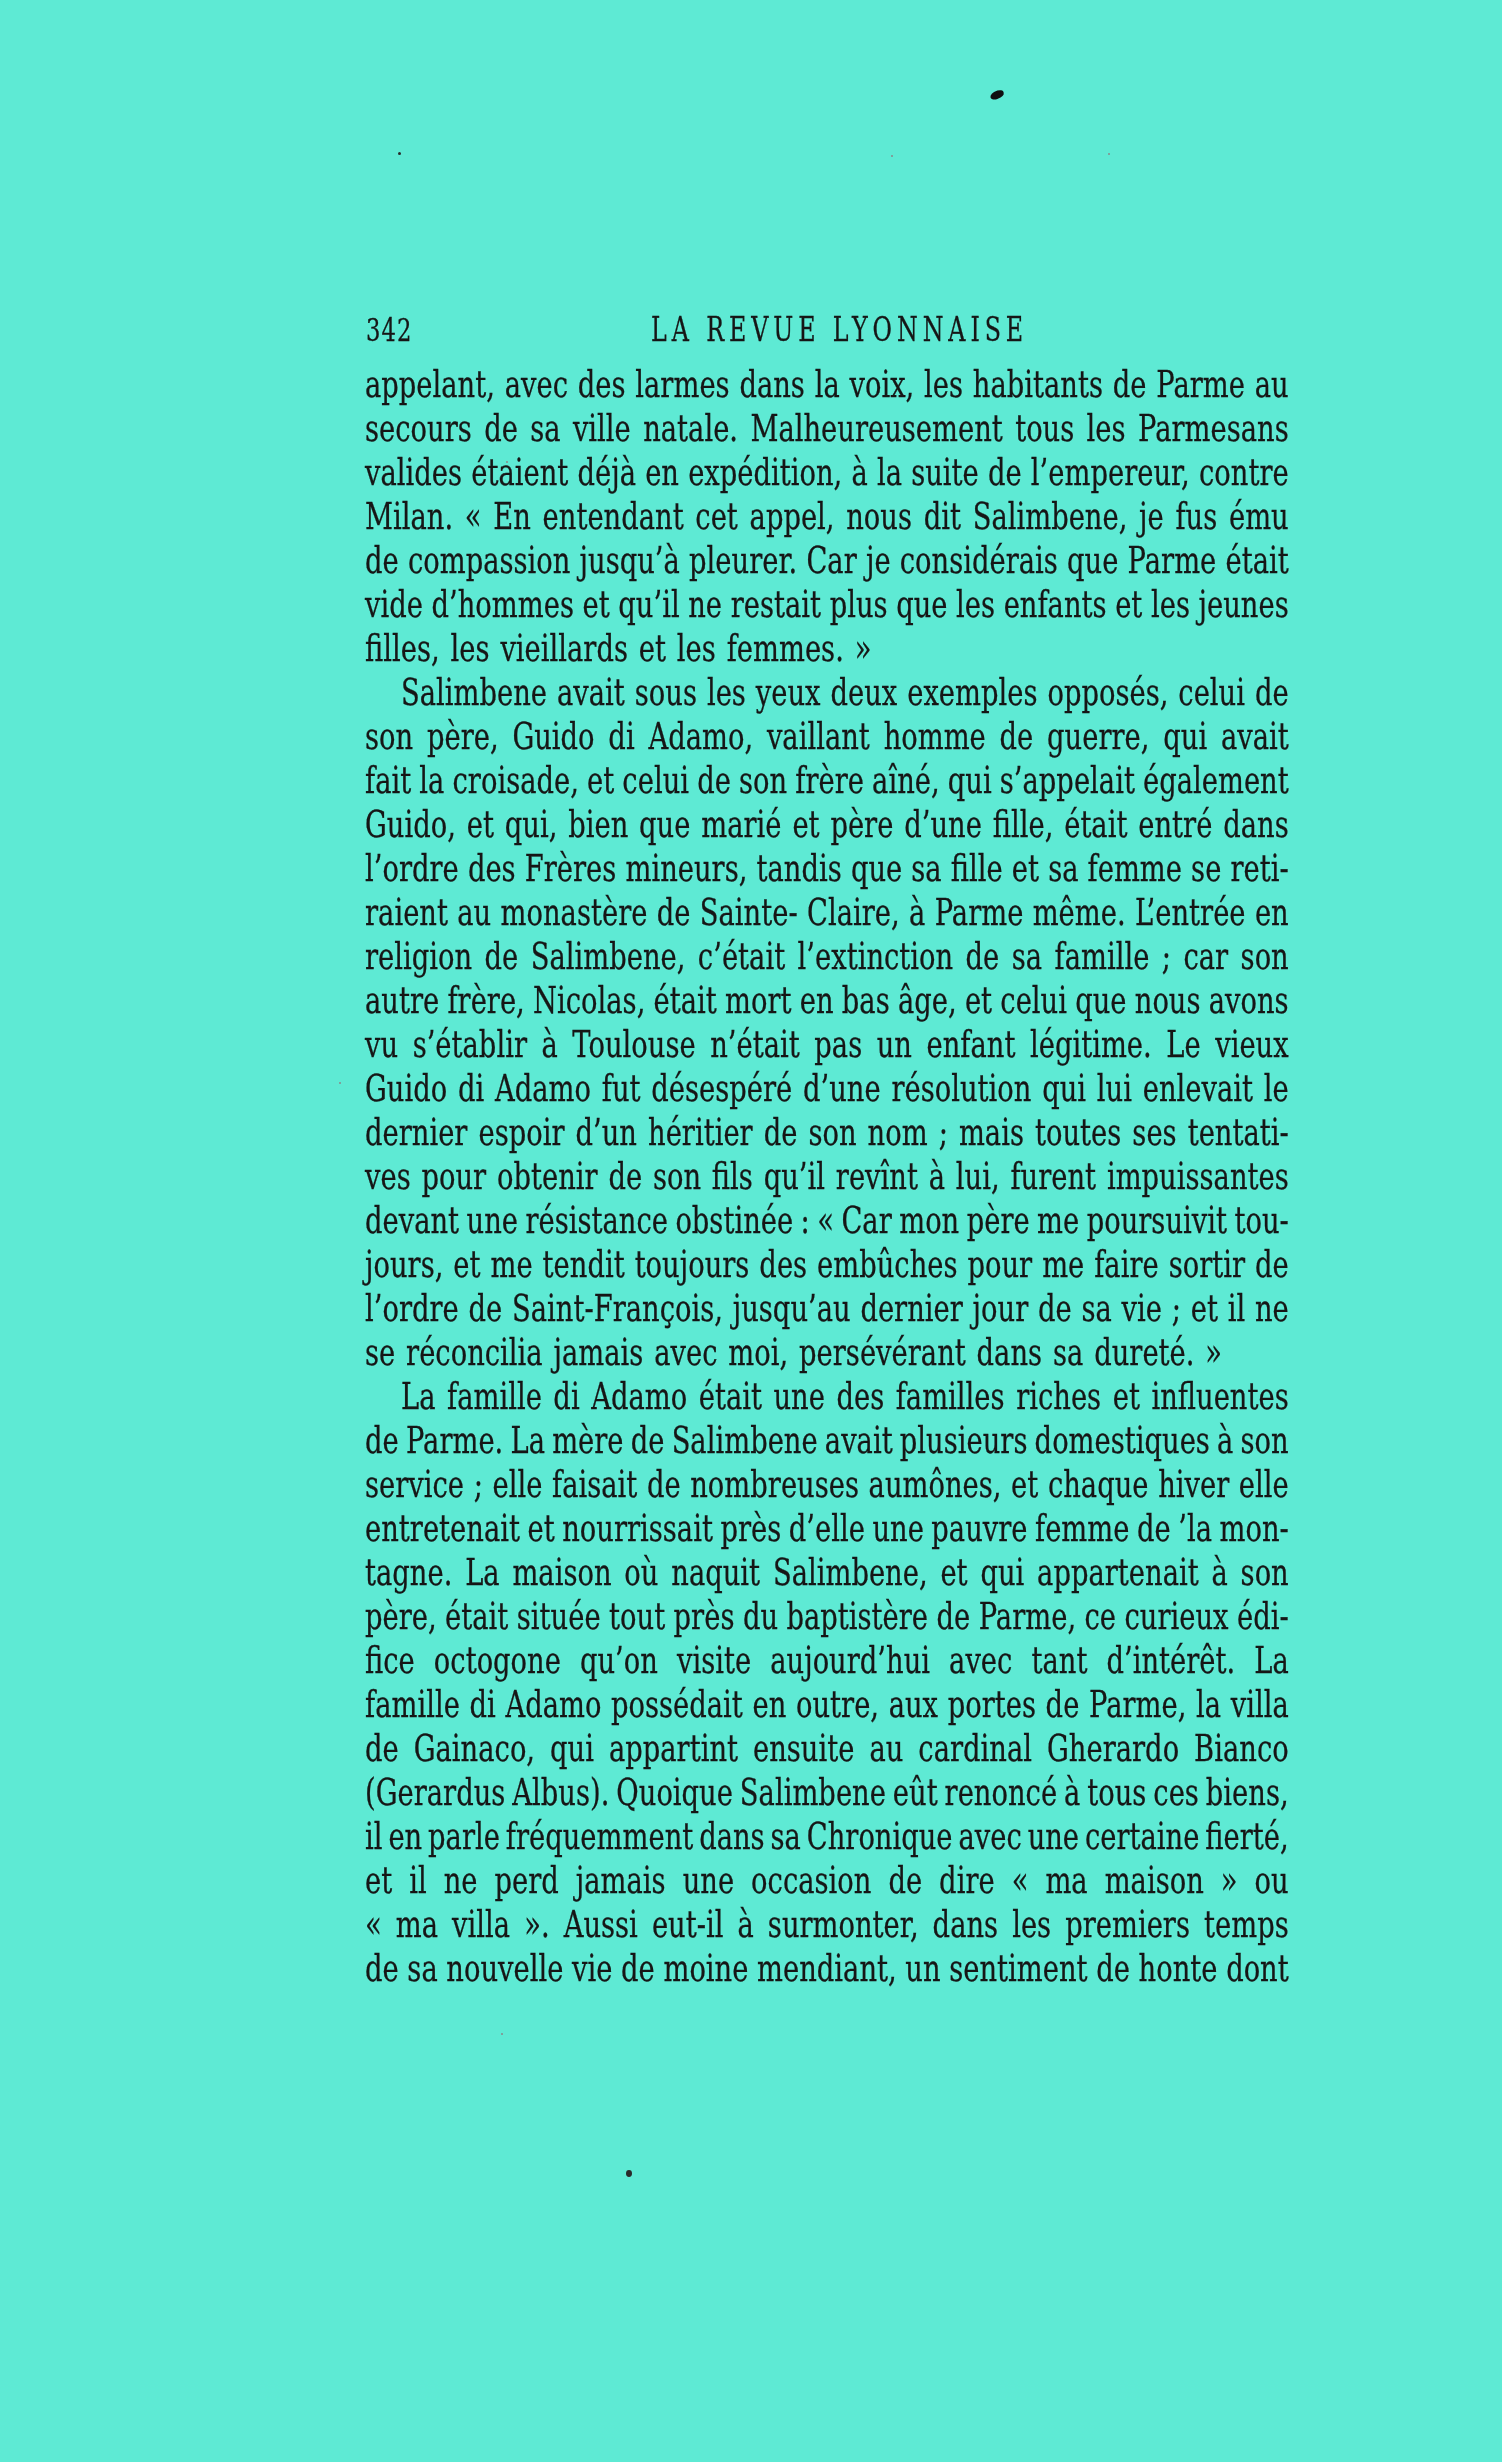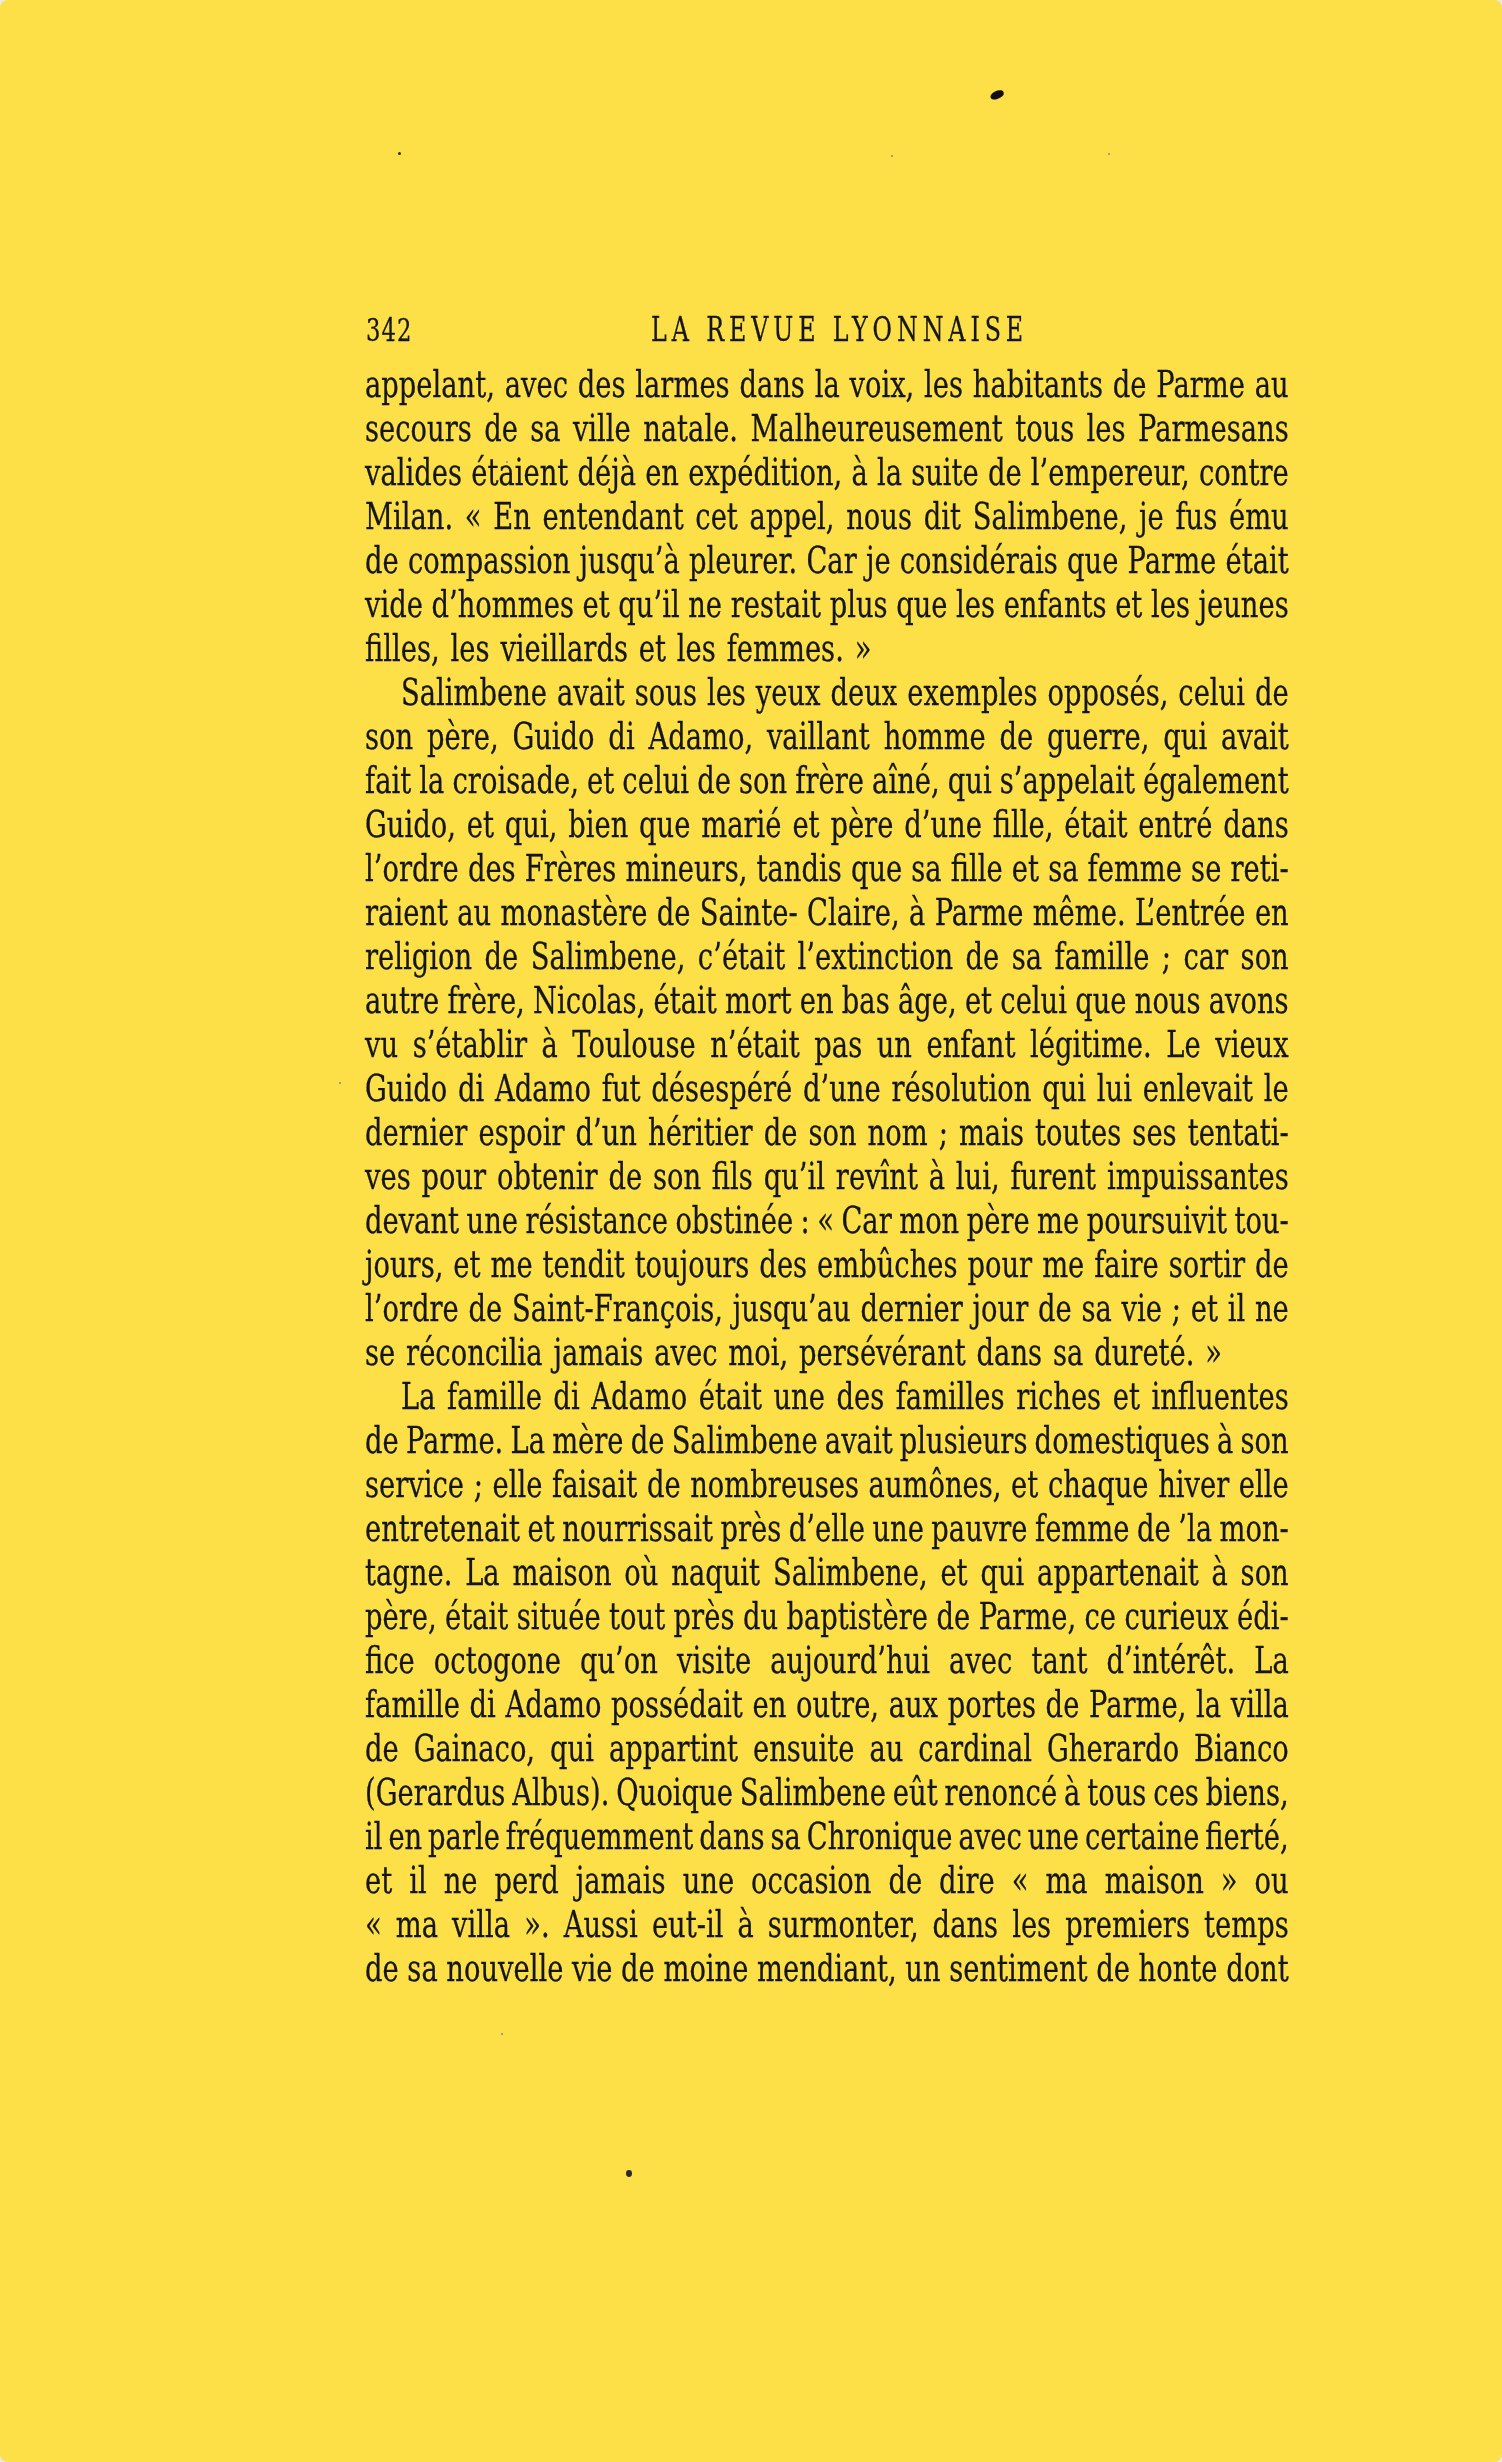--- a/index.html
+++ b/index.html
@@ -1,23 +1,22 @@
 <!DOCTYPE html>
 <html style="font-size:12px"><head>
 <meta charset="utf-8">
 <style>
   html,body{margin:0;padding:0;background:#e8e8e8;}
   #page{
     position:relative;
     width:1502px;height:2462px;
-    background:#fde047;
+    background:#5eead4;
     overflow:hidden;
     font-family:"DejaVu Serif","Liberation Serif",serif;
     color:#161616;
-    border-radius:8px;
   }
   
   .pagenum{
     position:absolute;left:366px;top:311px;
     font-size:31.5px;line-height:39px;letter-spacing:1.5px;
     transform:scaleX(.72);transform-origin:0 0;
     -webkit-text-stroke:0.3px #161616;
     white-space:nowrap;
   }
   .running-head{

